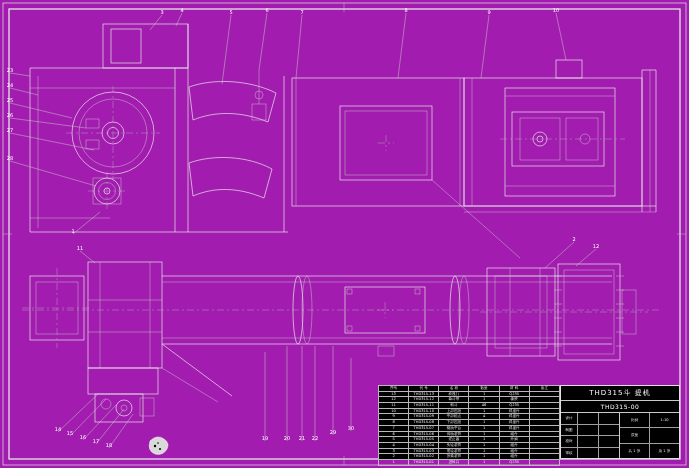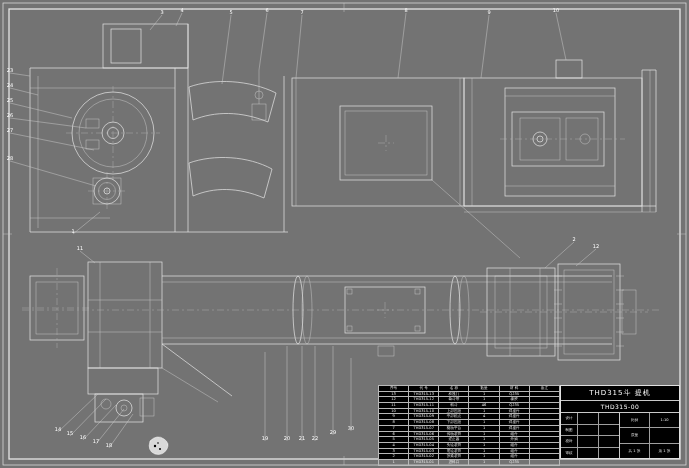--- a/index.html
+++ b/index.html
@@ -1,16 +1,16 @@
 <!DOCTYPE html>
 <html><head>
 <meta charset="utf-8">
 <style>
   html,body{margin:0;padding:0;background:#111;}
-  .sheet{position:relative;width:689px;height:468px;background:#737373;overflow:hidden;
+  .sheet{position:relative;width:689px;height:468px;background:#a21caf;overflow:hidden;
          font-family:"DejaVu Sans", sans-serif;color:#eee;}
   svg.linework,svg.overlay{position:absolute;left:0;top:0;pointer-events:none;}
   svg.linework *{stroke:#e6e6e6;fill:none;stroke-width:.7;}
   svg.linework .thin{stroke-width:.45;stroke:#cfcfcf;}
   svg.linework .thick{stroke-width:1.3;}
   svg.linework .cl{stroke-width:.4;stroke:#bdbdbd;stroke-dasharray:7 3 2 3;}
   svg.linework .fillw{fill:#d9d9d9;stroke:#fff;stroke-width:.5;}
   svg.linework .dot{fill:#000;stroke:none;}
   svg.overlay line{stroke:#c9c9c9;stroke-width:.5;}
   .callouts{position:absolute;inset:0;pointer-events:none;}

